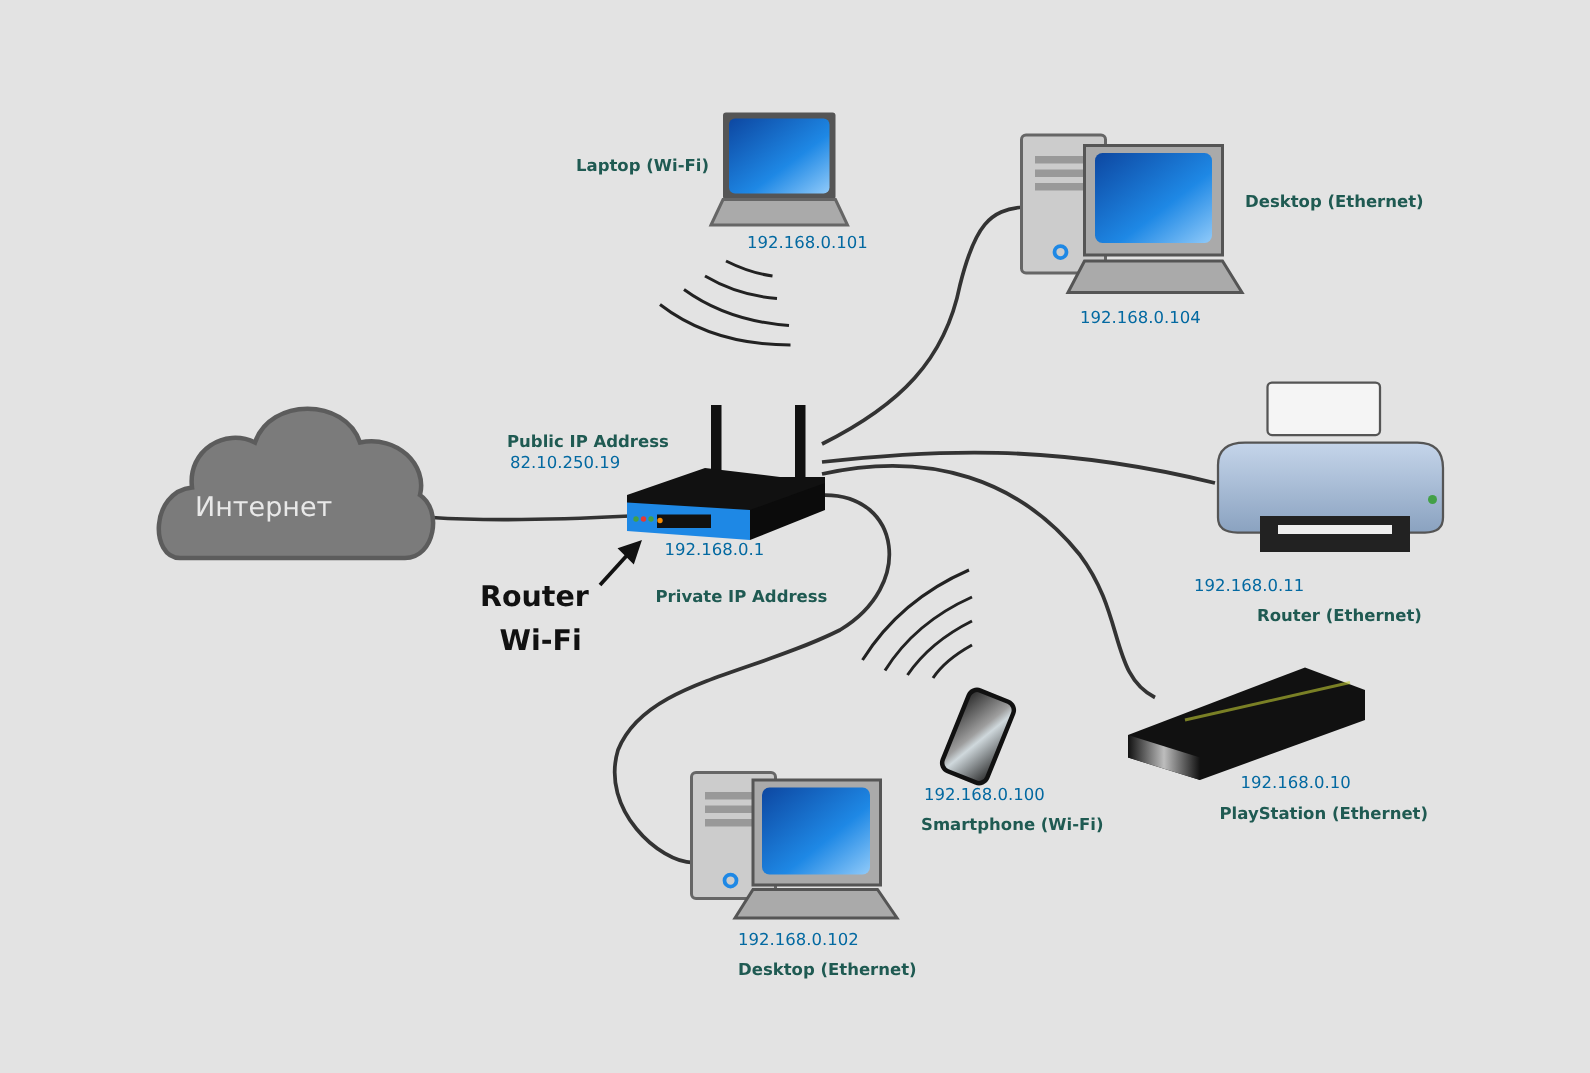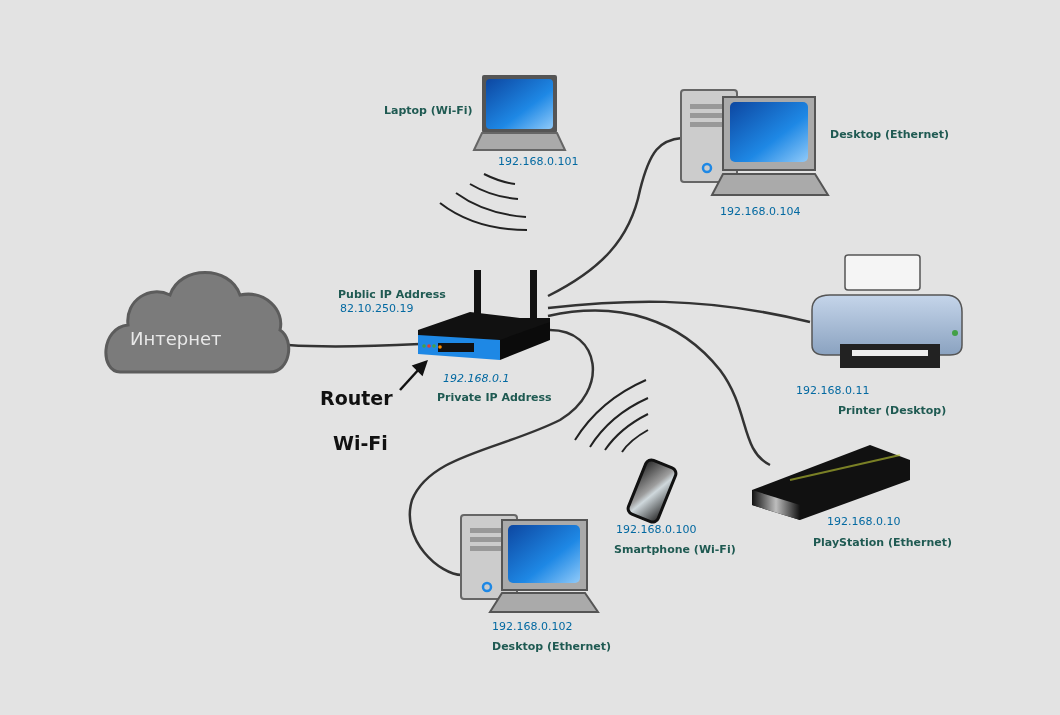--- a/index.html
+++ b/index.html
@@ -127,33 +127,33 @@
     <rect x="502" y="520" width="85" height="70" fill="#aaa" stroke="#555" stroke-width="2"></rect>
     <rect x="508" y="525" width="72" height="58" fill="url(#screenGrad)" rx="5"></rect>
     <path d="M490,612 L502,593 L585,593 L598,612 Z" fill="#aaa" stroke="#555" stroke-width="2"></path>
   </g>
 </svg>
 
 <div class="lbl cloud-text" style="left:130px; top:328px;">Интернет</div>
 
 <div class="lbl cap" style="left:338px; top:288px;">Public IP Address</div>
 <div class="lbl ip" style="left:340px; top:302px;">82.10.250.19</div>
-<div class="lbl ip" style="left:443px; top:372px;font-style:italic;">192.168.0.1</div>
+<div class="lbl ip" style="left:443px; top:360px;">192.168.0.1</div>
 <div class="lbl cap" style="left:437px; top:391px;">Private IP Address</div>
 <div class="lbl router-title" style="left:320px; top:387px;">Router</div>
-<div class="lbl router-sub" style="left:333px; top:432px;">Wi-Fi</div>
+<div class="lbl router-sub" style="left:333px; top:416px;">Wi-Fi</div>
 
 <div class="lbl cap" style="left:384px; top:104px;">Laptop (Wi-Fi)</div>
 <div class="lbl ip" style="left:498px; top:155px;">192.168.0.101</div>
 
 <div class="lbl cap" style="left:830px; top:128px;">Desktop (Ethernet)</div>
 <div class="lbl ip" style="left:720px; top:205px;">192.168.0.104</div>
 
 <div class="lbl ip" style="left:796px; top:384px;">192.168.0.11</div>
-<div class="lbl cap" style="left:838px; top:404px;">Printer (Desktop)</div>
+<div class="lbl cap" style="left:838px; top:404px;">Router (Ethernet)</div>
 
 <div class="lbl ip" style="left:827px; top:515px;">192.168.0.10</div>
 <div class="lbl cap" style="left:813px; top:536px;">PlayStation (Ethernet)</div>
 
 <div class="lbl ip" style="left:616px; top:523px;">192.168.0.100</div>
 <div class="lbl cap" style="left:614px; top:543px;">Smartphone (Wi-Fi)</div>
 
 <div class="lbl ip" style="left:492px; top:620px;">192.168.0.102</div>
 <div class="lbl cap" style="left:492px; top:640px;">Desktop (Ethernet)</div>
 

